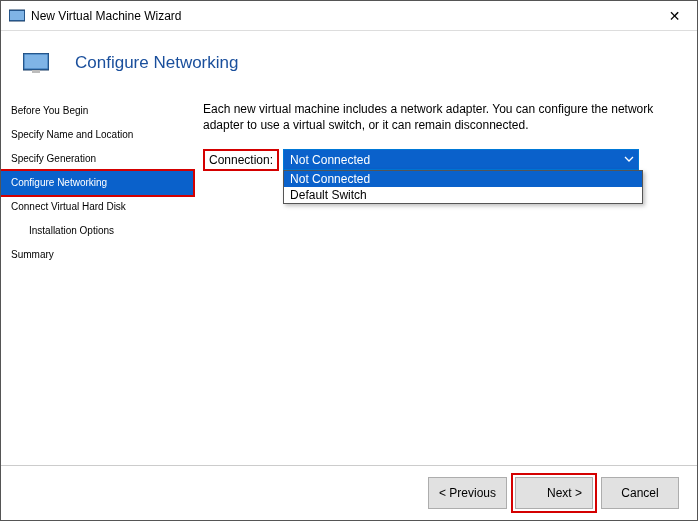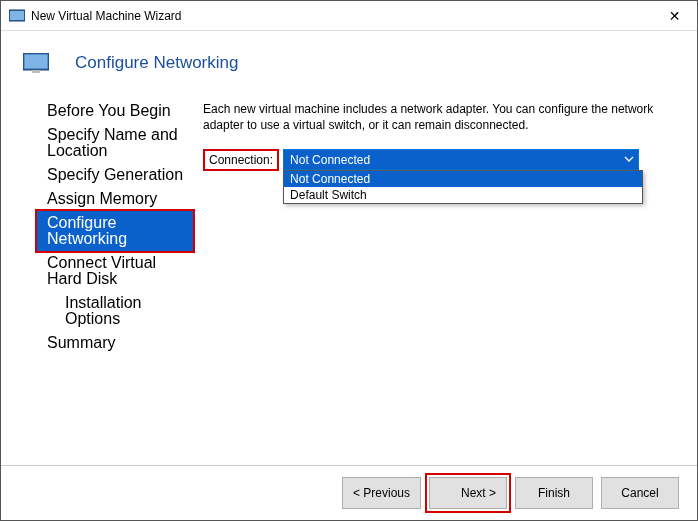--- a/index.html
+++ b/index.html
@@ -53,24 +53,23 @@
   .content-row {
     display: flex;
     height: 366px;
   }
   .sidebar {
     width: 192px;
     padding: 0;
   }
   .side-item {
     padding: 4px 6px 4px 10px;
-    font-size: 16px;
+    font-size: 10px;
     cursor: pointer;
     line-height: 16px;
-    margin-left: 36px;
   }
   .side-item.indent { padding-left: 28px; }
   .side-item.selected {
     background: #0a61cb;
     color: #fff;
     outline: 2px solid #d40000;
     outline-offset: 0;
   }
 
   .main {
@@ -182,21 +181,20 @@
   </span>
   <div class="page-title">Configure Networking</div>
 </div>
 
 <div class="content-row">
 
   <div class="sidebar" id="sidebar">
       <div class="side-item">Before You Begin</div>
       <div class="side-item">Specify Name and Location</div>
       <div class="side-item">Specify Generation</div>
-      <div class="side-item">Assign Memory</div>
       <div class="side-item selected">Configure Networking</div>
       <div class="side-item">Connect Virtual Hard Disk</div>
       <div class="side-item indent">Installation Options</div>
       <div class="side-item">Summary</div>
     </div>
 
   <div class="main">
     <div class="desc">Each new virtual machine includes a network adapter. You can configure the network adapter to use a virtual switch, or it can remain disconnected.</div>
 
     <div class="conn-row">
@@ -216,15 +214,14 @@
           </div>
       </div>
     </div>
   </div>
 
 </div>
 
 <div class="footer">
   <button class="btn">&lt; Previous</button>
   <button class="btn hl">Next &gt;</button>
-  <button class="btn">Finish</button>
   <button class="btn">Cancel</button>
 </div>
 
 </body></html>

